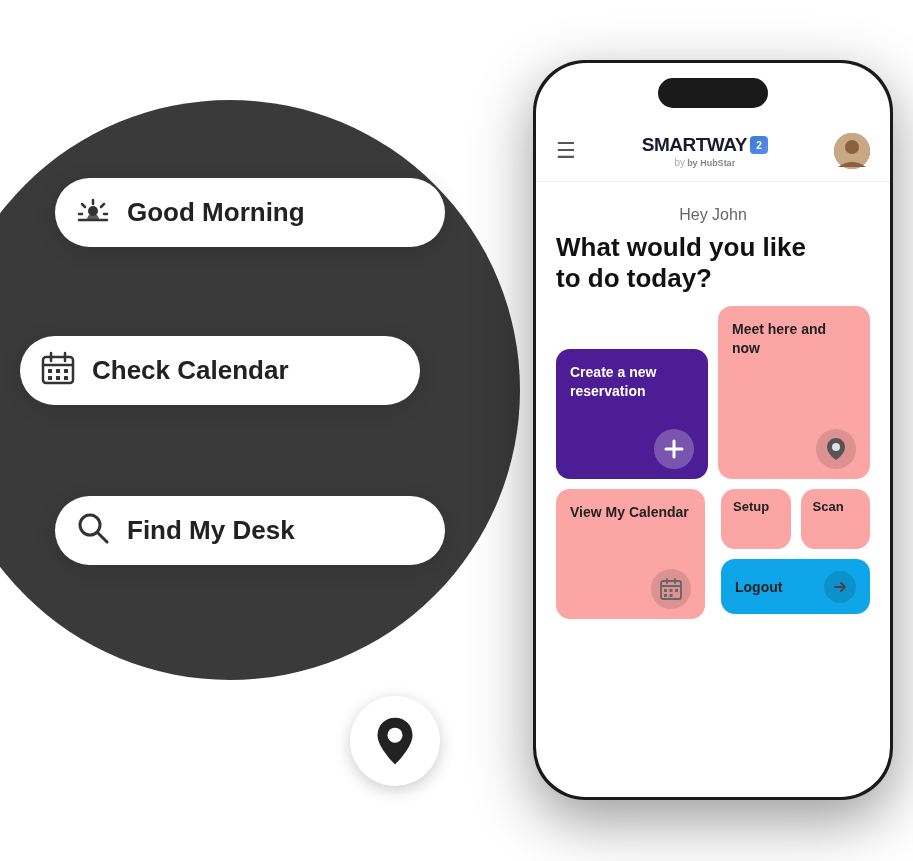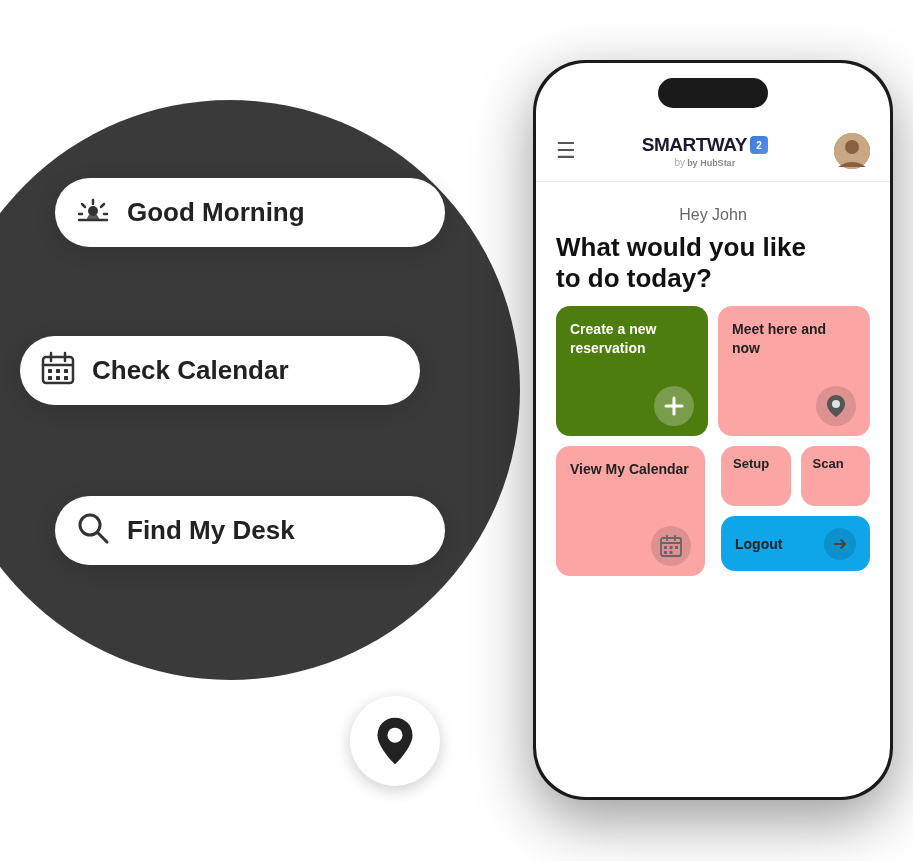--- a/index.html
+++ b/index.html
@@ -220,21 +220,22 @@
       border-radius: 50%;
       background: rgba(0,0,0,0.12);
       display: flex;
       align-items: center;
       justify-content: center;
       font-size: 20px;
       color: #444;
     }
 
     .tile-teal {
-      background: #4d7c0f;
+      background: #4c1d95;
+      margin-top: 43px;
     }
 
     .tile-teal .tile-label {
       color: #fff;
     }
 
     .tile-teal .tile-icon-circle {
       background: rgba(255,255,255,0.25);
       color: #fff;
     }

